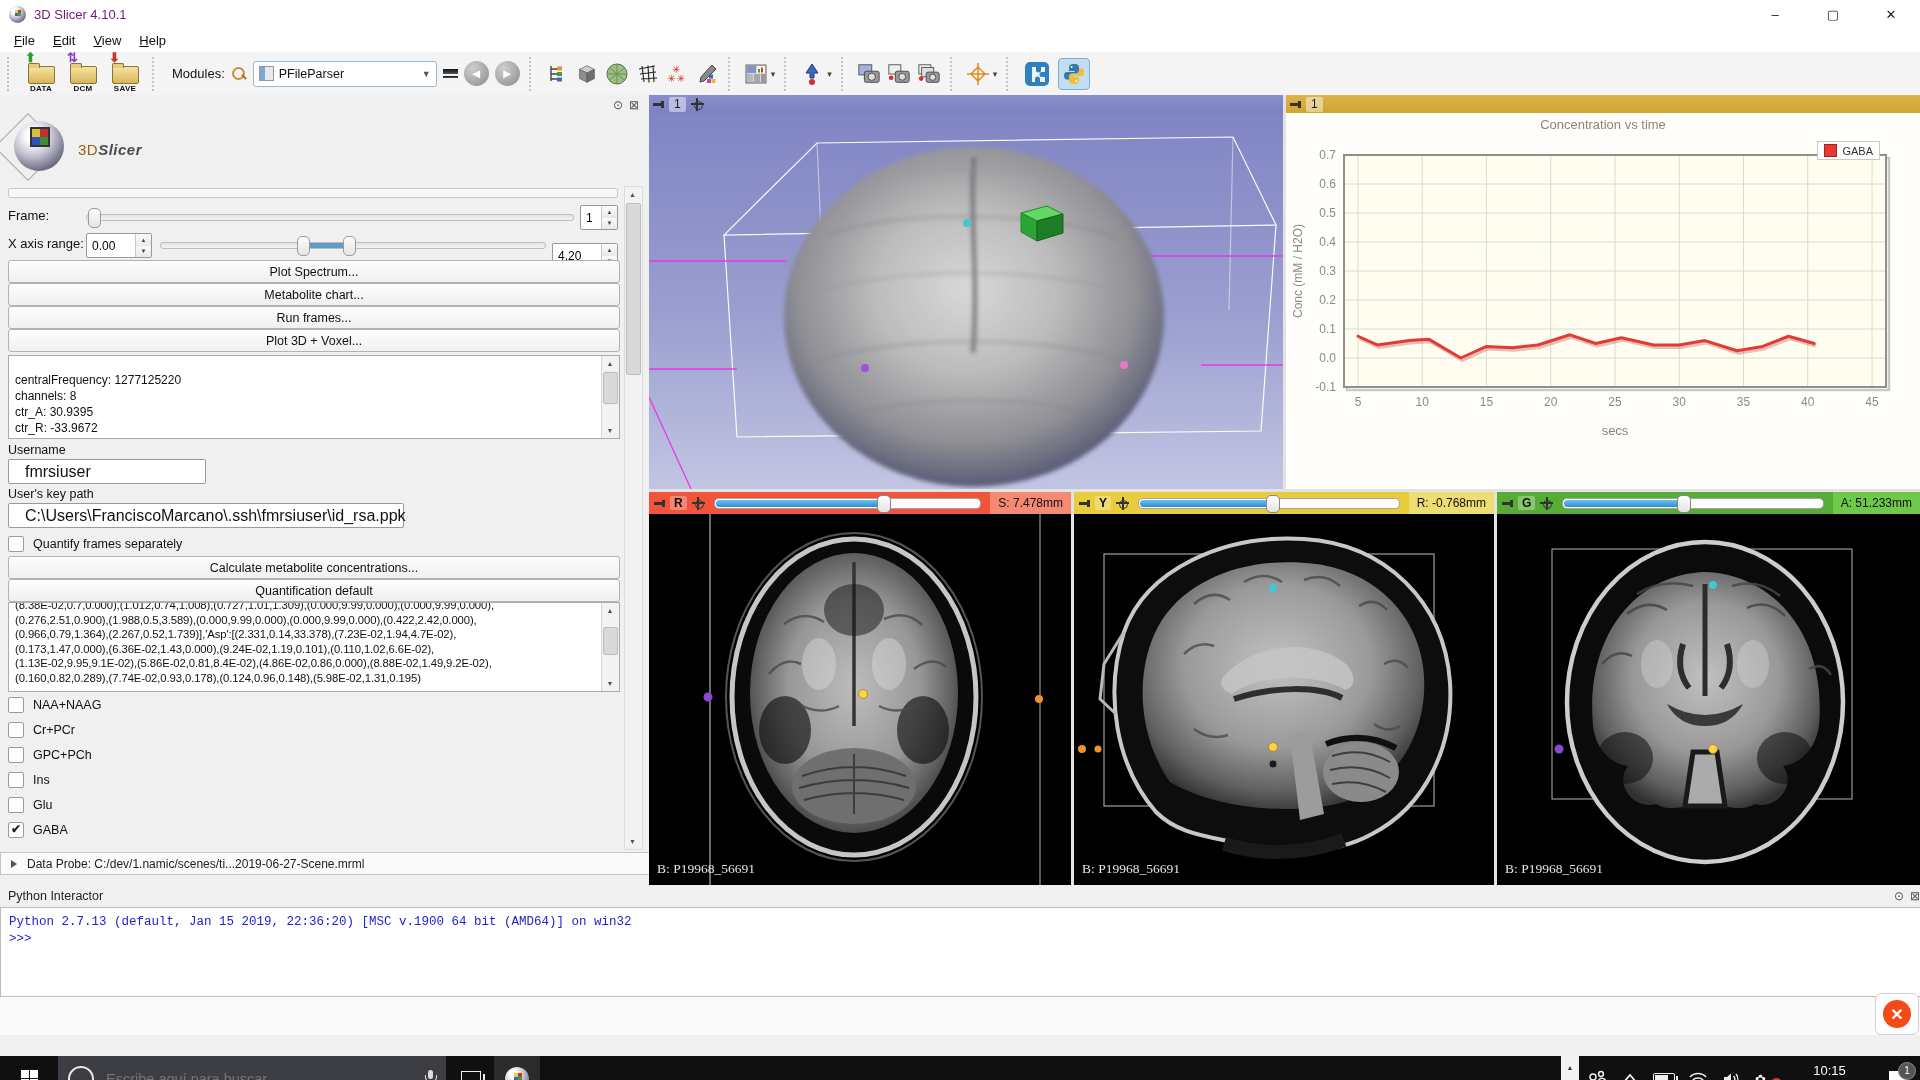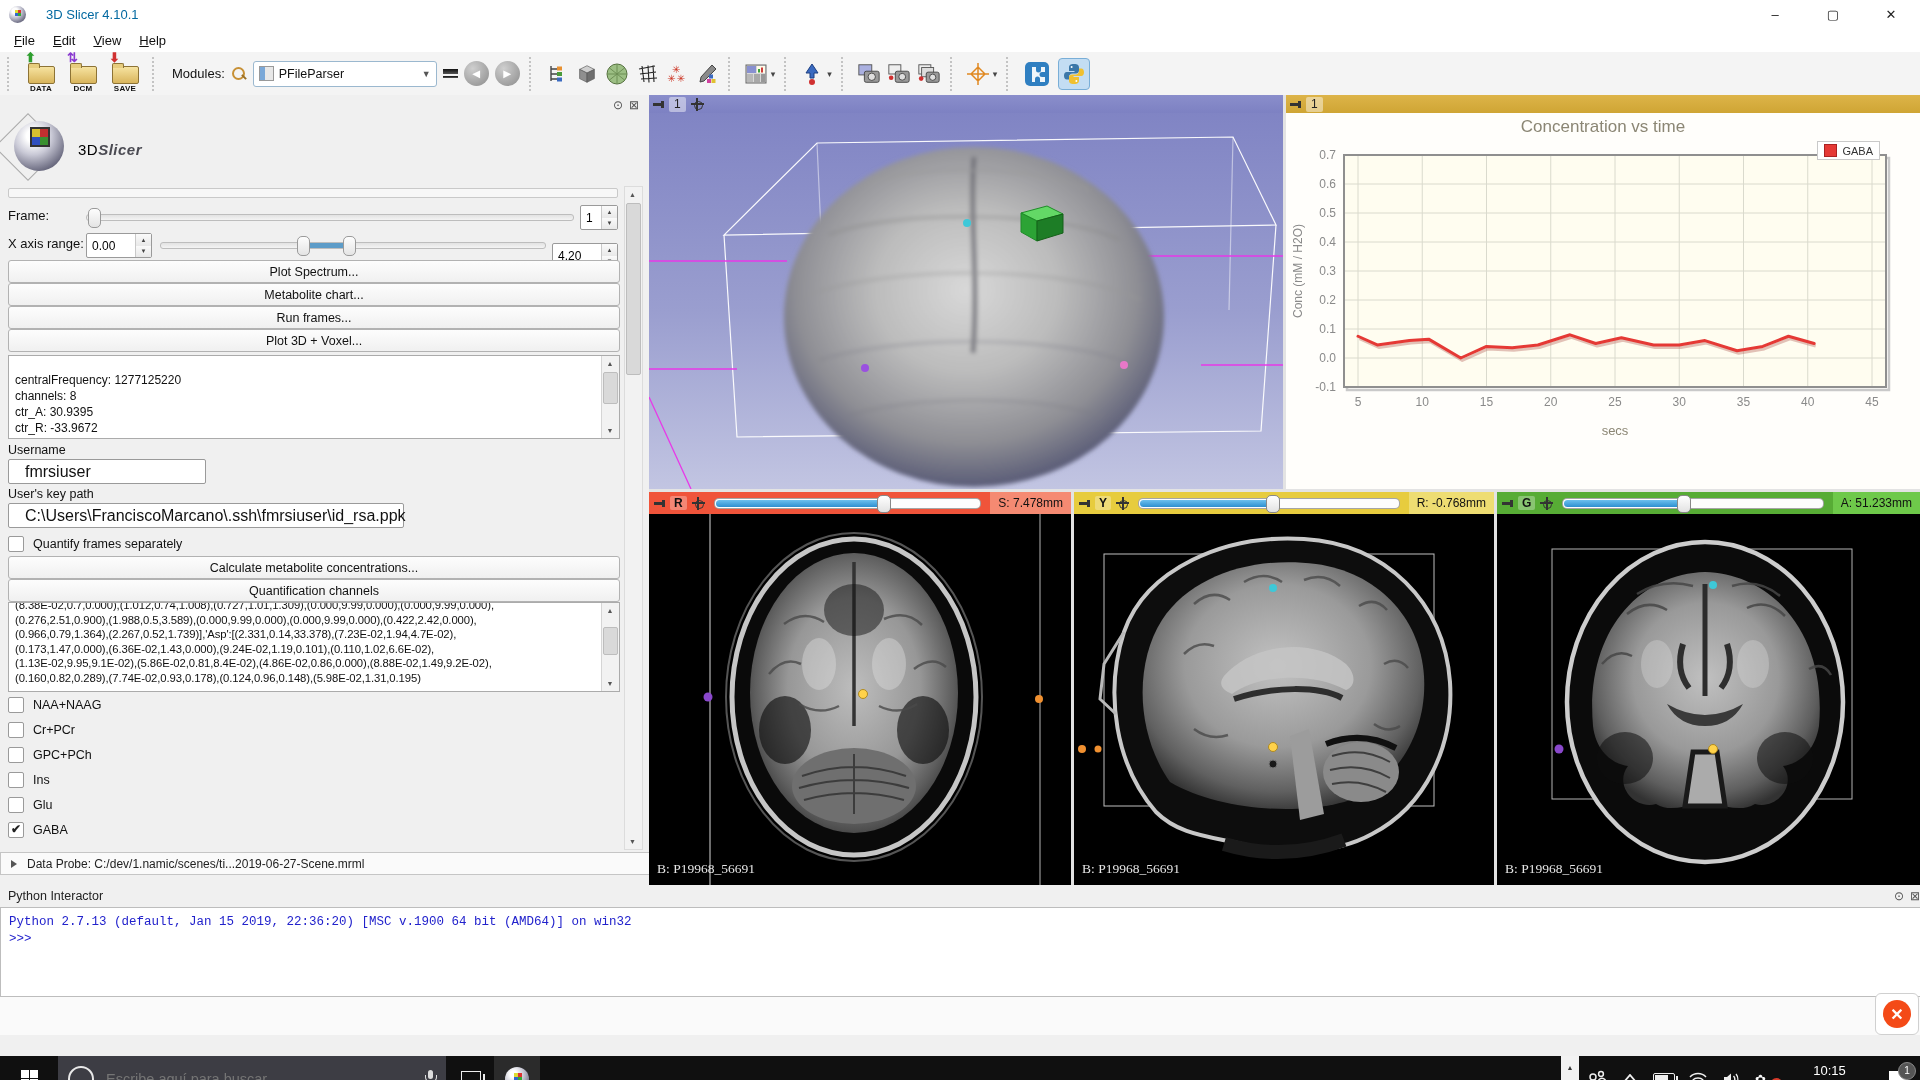--- a/index.html
+++ b/index.html
@@ -1,21 +1,21 @@
 <!DOCTYPE html>
 <html><head>
 <meta charset="utf-8">
 <style>
   html,body{margin:0;padding:0;background:#777;}
   #app{position:relative;width:1920px;height:1080px;background:#f0f0f0;overflow:hidden;
        font-family:"Liberation Sans",sans-serif;-webkit-font-smoothing:antialiased;}
 
   
   .titlebar{position:absolute;left:0;top:0;width:1920px;height:29px;background:#fff;display:flex;align-items:center;}
-  .titlebar .title{font-size:13px;color:#0369a1;margin-left:20px;}
+  .titlebar .title{font-size:13px;color:#701a75;margin-left:8px;}
   .win-controls{margin-left:auto;display:flex;height:29px;}
   .win-btn{width:58px;height:29px;display:flex;align-items:center;justify-content:center;font-size:13px;color:#222;}
   .app-icon16{width:17px;height:17px;margin-left:9px;border-radius:50%;
       background:radial-gradient(circle at 35% 30%,#fdfdfd 0 18%,#b9b9c9 45%,#53536b 85%);position:relative;}
   .app-icon16::after{content:"";position:absolute;left:6px;top:4px;width:6px;height:6px;
       background:conic-gradient(#d33 0 25%,#3a3 0 50%,#36c 0 75%,#dd3 0 100%);}
   .menubar{position:absolute;left:0;top:29px;width:1920px;height:23px;background:#fff;border-bottom:1px solid #e3e3e3;
       display:flex;align-items:center;gap:2px;padding-left:6px;}
   .menu-item{display:inline-block;font-size:13px;color:#111;padding:2px 8px;}
   .menu-item::first-letter{text-decoration:underline;}
@@ -47,21 +47,21 @@
   
   .left-panel{position:absolute;left:0;top:95px;width:649px;height:790px;background:#f0f0f0;}
   .panel-head-ic{position:absolute;top:3px;right:10px;display:flex;gap:6px;font-size:12px;color:#555;}
   .slicer-logo{position:absolute;left:6px;top:20px;width:62px;height:66px;}
   .slicer-logo .orb{position:absolute;left:8px;top:6px;width:50px;height:50px;border-radius:50%;
       background:radial-gradient(circle at 38% 30%,#ffffff 0 14%,#c9c9d6 40%,#6d6d82 75%,#3c3c50 100%);}
   .slicer-logo .cut{position:absolute;left:26px;top:14px;width:16px;height:16px;
       background:conic-gradient(#c03030 0 25%,#3a9030 0 50%,#3050c0 0 75%,#d8c030 0 100%);outline:2px solid #333;}
   .slicer-logo .dia{position:absolute;left:-2px;top:8px;width:46px;height:46px;border:1px solid #aaa;transform:rotate(45deg);}
   .logo-text{position:absolute;left:78px;top:46px;font-size:15px;letter-spacing:.5px;}
-  .logo-text .lt1{color:#000000;}
+  .logo-text .lt1{color:#a16207;}
   .logo-text .lt2{color:#4a4a52;font-weight:bold;font-style:italic;}
   .pbar{position:absolute;left:8px;top:93px;width:608px;height:8px;background:#f7f7f7;border:1px solid #c9c9c9;border-radius:2px;}
   .prow{position:absolute;left:0;width:649px;height:26px;}
   .plabel{position:absolute;left:8px;top:5px;font-size:13px;color:#111;}
   .hgroove{position:absolute;height:5px;top:11px;background:linear-gradient(#e2e2e2,#f4f4f4);border:1px solid #bdbdbd;border-radius:3px;}
   .hhandle{position:absolute;top:-7px;width:11px;height:18px;background:linear-gradient(#fdfdfd,#e4e4e4);border:1px solid #9a9a9a;border-radius:5px;}
   .hfill{position:absolute;top:0;height:5px;background:#5d9cc8;border-radius:2px;}
   .spinbox{position:absolute;height:23px;background:#fff;border:1px solid #9a9a9a;border-radius:2px;font-size:12px;color:#111;}
   .spinbox input{border:none;outline:none;width:calc(100% - 16px);height:100%;font-size:12px;font-family:inherit;padding:0 0 0 5px;background:transparent;}
   .spinbtns{position:absolute;right:0;top:0;bottom:0;width:15px;border-left:1px solid #c9c9c9;display:flex;flex-direction:column;}
@@ -99,21 +99,21 @@
   .pin::after{content:"";position:absolute;right:0;top:0;width:3px;height:7px;background:#333;}
   .xhair{width:13px;height:13px;position:relative;}
   .xhair::before{content:"";position:absolute;left:5.5px;top:0;width:2px;height:13px;background:#333;}
   .xhair::after{content:"";position:absolute;left:0;top:5.5px;width:13px;height:2px;background:#333;}
   .xhair i{position:absolute;left:3px;top:3px;width:7px;height:7px;border:1.5px solid #333;border-radius:50%;}
 
   .view3d{left:0;top:0;width:634px;height:394px;background:linear-gradient(#7e82c3,#9a9ecf 55%,#c2c5e2);}
   .view3d .vhead{background:linear-gradient(#8a8ecb,#7d81c2);}
   .viewchart{left:637px;top:0;width:634px;height:394px;background:#fffefb;}
   .viewchart .vhead{background:linear-gradient(#ddb449,#cfa534);}
-  .chart-title{position:absolute;left:0;top:22px;width:634px;text-align:center;font-size:17px;color:#8b8674;}
+  .chart-title{position:absolute;left:0;top:22px;width:634px;text-align:center;font-size:13px;color:#8b8674;}
   .chart-legend{position:absolute;right:40px;top:46px;background:#fff;border:1px solid #c9c9c9;display:flex;align-items:center;gap:5px;padding:2px 6px;}
   .chart-legend .sw{width:11px;height:11px;background:#e53935;border:1px solid #a22;}
   .chart-legend .lt{font-size:11px;color:#333;}
 
   .slice{top:397px;height:393px;background:#000;}
   .slice .shead{position:absolute;left:0;top:0;right:0;height:22px;display:flex;align-items:center;gap:5px;padding:0 0 0 5px;}
   .slice-red{left:0;width:422px;}
   .slice-yellow{left:425px;width:420px;}
   .slice-green{left:848px;width:423px;}
   .slice-red .shead{background:#f0543a;}
@@ -417,21 +417,21 @@
     <div class="tinput" style="top:408px;width:394px">
       <input value="C:\Users\FranciscoMarcano\.ssh\fmrsiuser\id_rsa.ppk" style="">
     </div>
 
     <div class="chk-row" style="top:440px">
       <div class="cb"></div>
       <span class="clabel">Quantify frames separately</span>
     </div>
 
     <div class="panel-btn" style="top:461px">Calculate metabolite concentrations...</div>
-    <div class="panel-btn" style="top:484px">Quantification channels</div>
+    <div class="panel-btn" style="top:484px">Quantification default</div>
 
     <div class="tbox" style="top:507px;height:88px">
       <div style="margin-top:-5px">
         <div class="tln small">(8.38E-02,0.7,0.000),(1.012,0.74,1.008),(0.727,1.01,1.309),(0.000,9.99,0.000),(0.000,9.99,0.000),</div>
         <div class="tln small">(0.276,2.51,0.900),(1.988,0.5,3.589),(0.000,9.99,0.000),(0.000,9.99,0.000),(0.422,2.42,0.000),</div>
         <div class="tln small">(0.966,0.79,1.364),(2.267,0.52,1.739)],'Asp':[(2.331,0.14,33.378),(7.23E-02,1.94,4.7E-02),</div>
         <div class="tln small">(0.173,1.47,0.000),(6.36E-02,1.43,0.000),(9.24E-02,1.19,0.101),(0.110,1.02,6.6E-02),</div>
         <div class="tln small">(1.13E-02,9.95,9.1E-02),(5.86E-02,0.81,8.4E-02),(4.86E-02,0.86,0.000),(8.88E-02,1.49,9.2E-02),</div>
         <div class="tln small">(0.160,0.82,0.289),(7.74E-02,0.93,0.178),(0.124,0.96,0.148),(5.98E-02,1.31,0.195)</div>
       </div>

